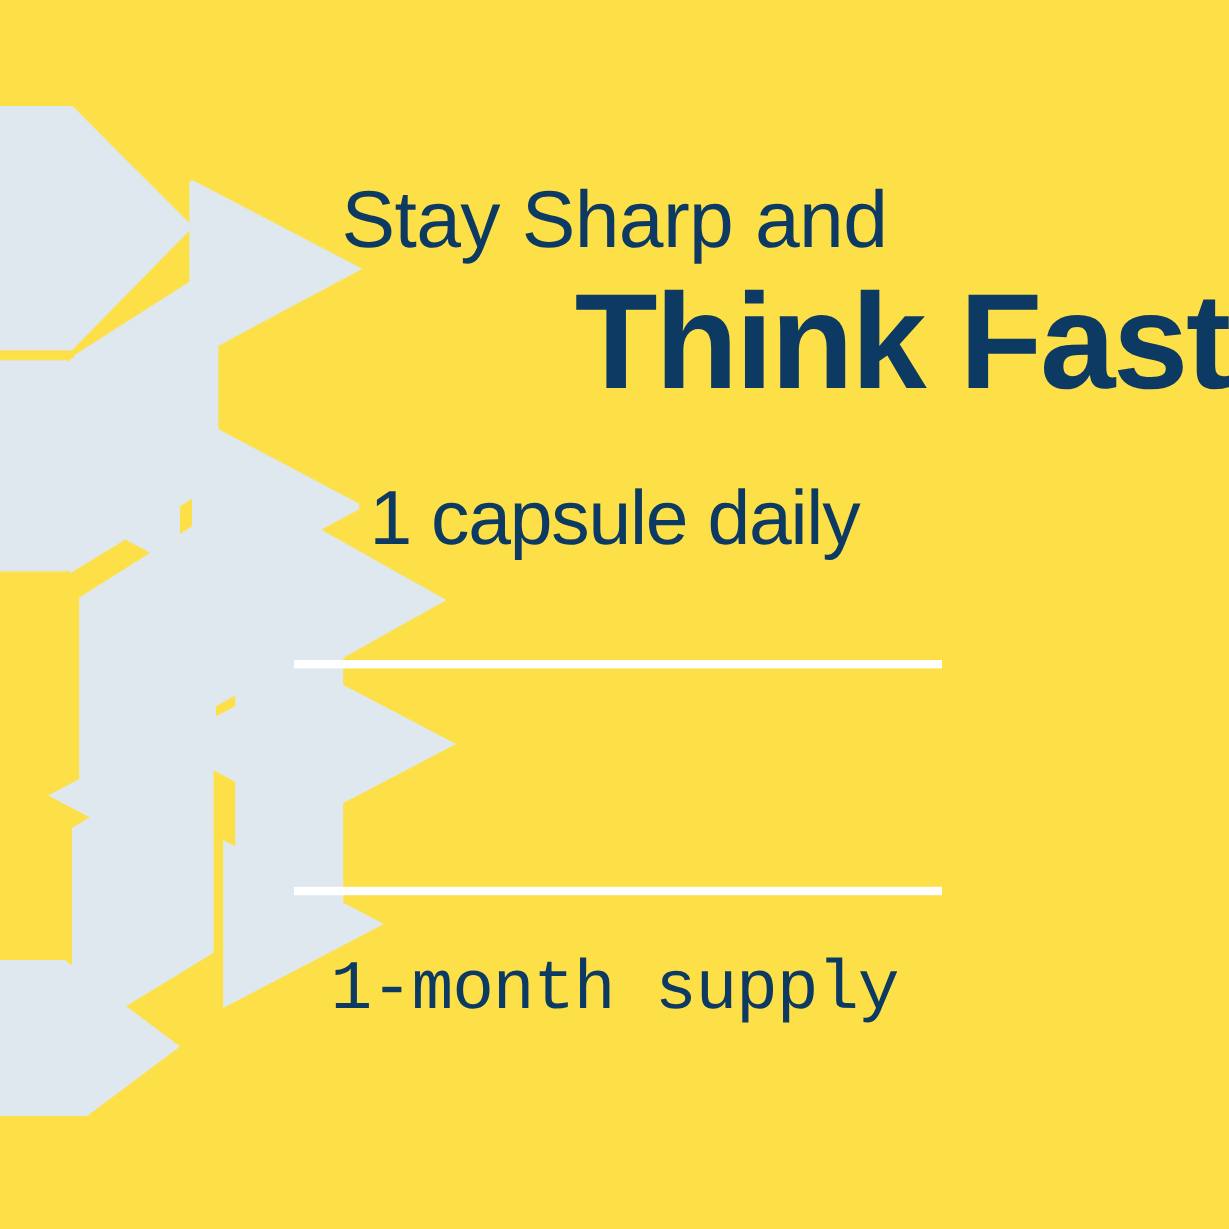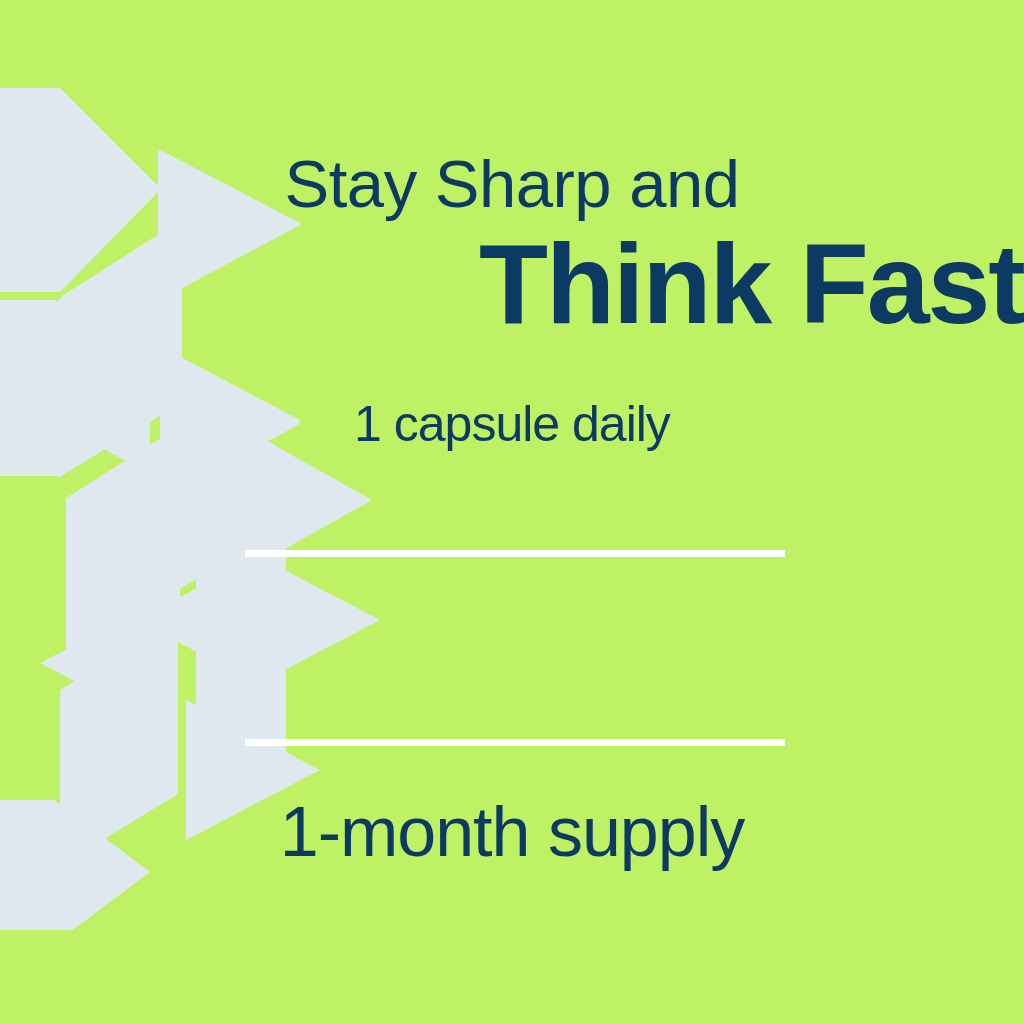--- a/index.html
+++ b/index.html
@@ -10,21 +10,21 @@
     width: 1024px;
     height: 1024px;
     overflow: hidden;
     font-family: "Liberation Sans", sans-serif;
   }
 
   #canvas {
     position: relative;
     width: 1024px;
     height: 1024px;
-    background: #bef264;
+    background: #fde047;
     overflow: hidden;
   }
 
   
   #pattern-layer {
     position: absolute;
     left: 0;
     top: 0;
     width: 1024px;
     height: 1024px;
@@ -59,37 +59,38 @@
   #headline-line {
     top: 228px;
     font-size: 113px;
     font-weight: 700;
     letter-spacing: -2px;
     text-align: right;
   }
 
   #dose-line {
     top: 399px;
-    font-size: 50px;
+    font-size: 64px;
     font-weight: 400;
     letter-spacing: -1px;
   }
 
   #count-line {
     top: 605px;
     font-size: 78px;
     font-weight: 400;
     letter-spacing: -1px;
   }
 
   #supply-line {
     top: 797px;
-    font-size: 70px;
+    font-size: 58px;
     font-weight: 400;
     letter-spacing: -1px;
+    font-family: Liberation Mono, monospace;
   }
 
   
   .divider {
     position: absolute;
     left: 245px;
     width: 540px;
     height: 7px;
     background: #ffffff;
   }

